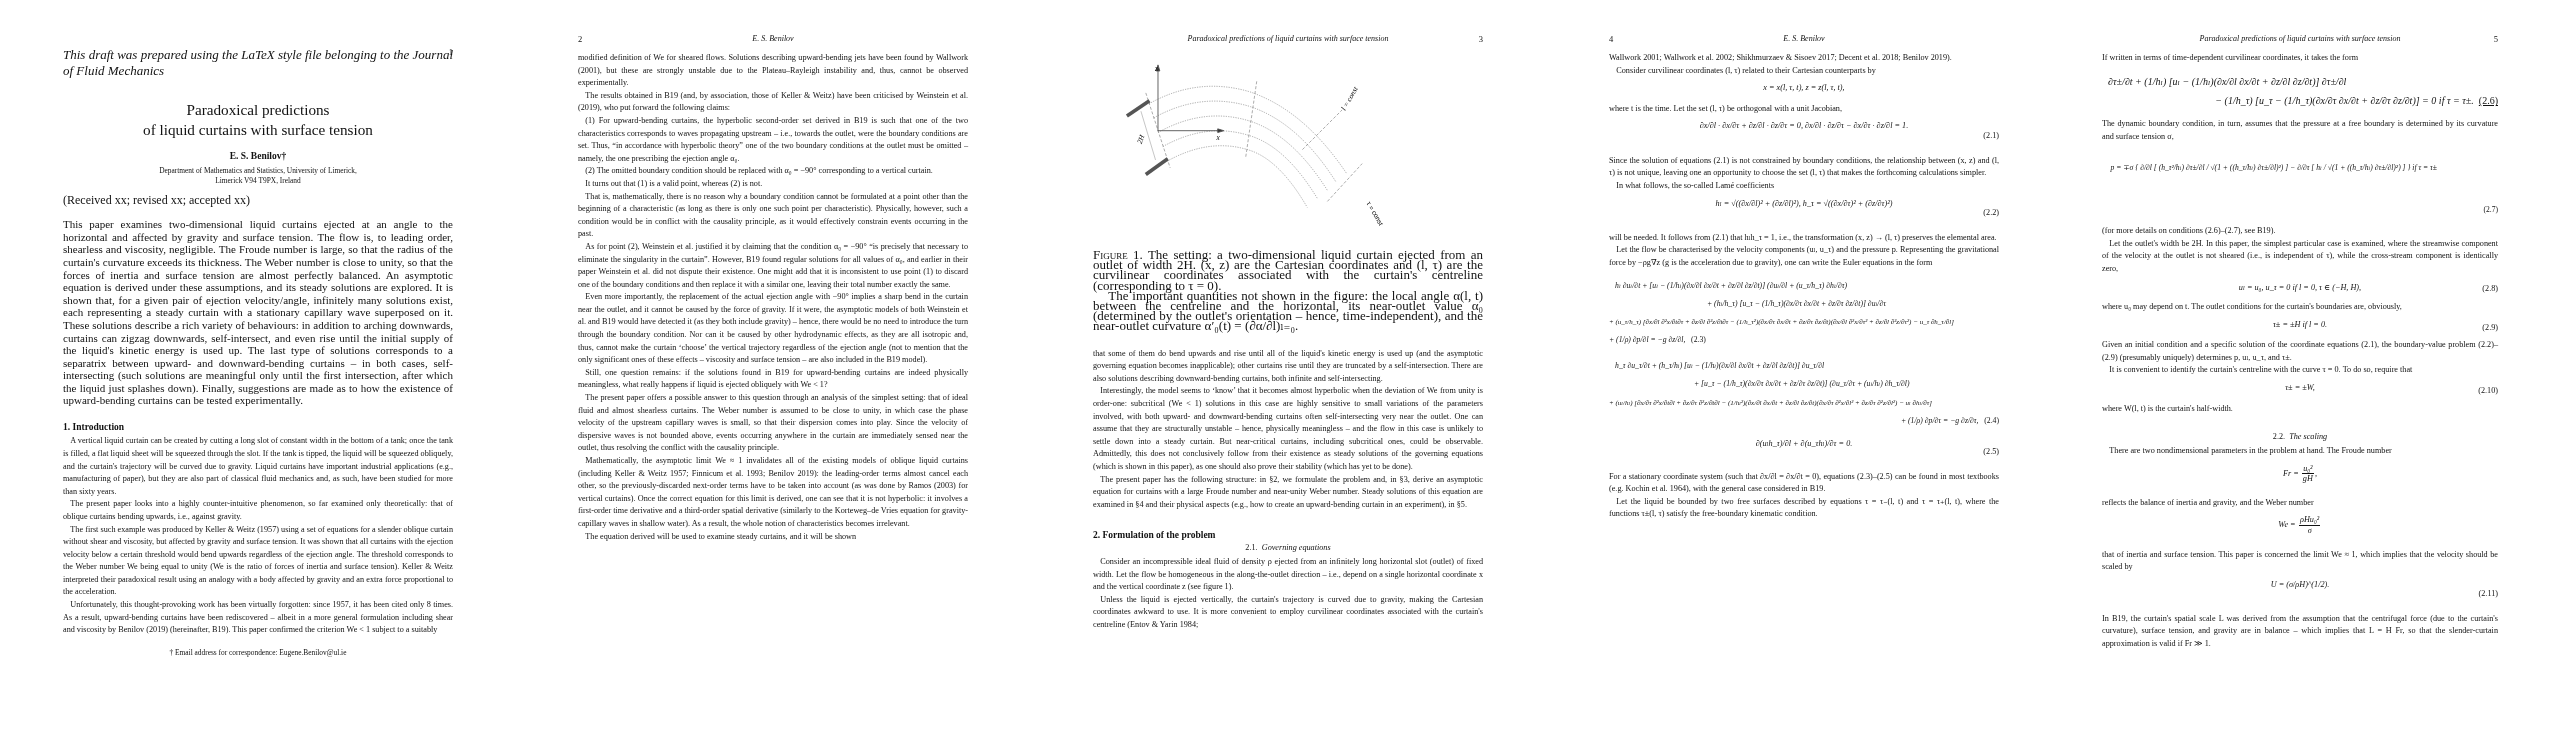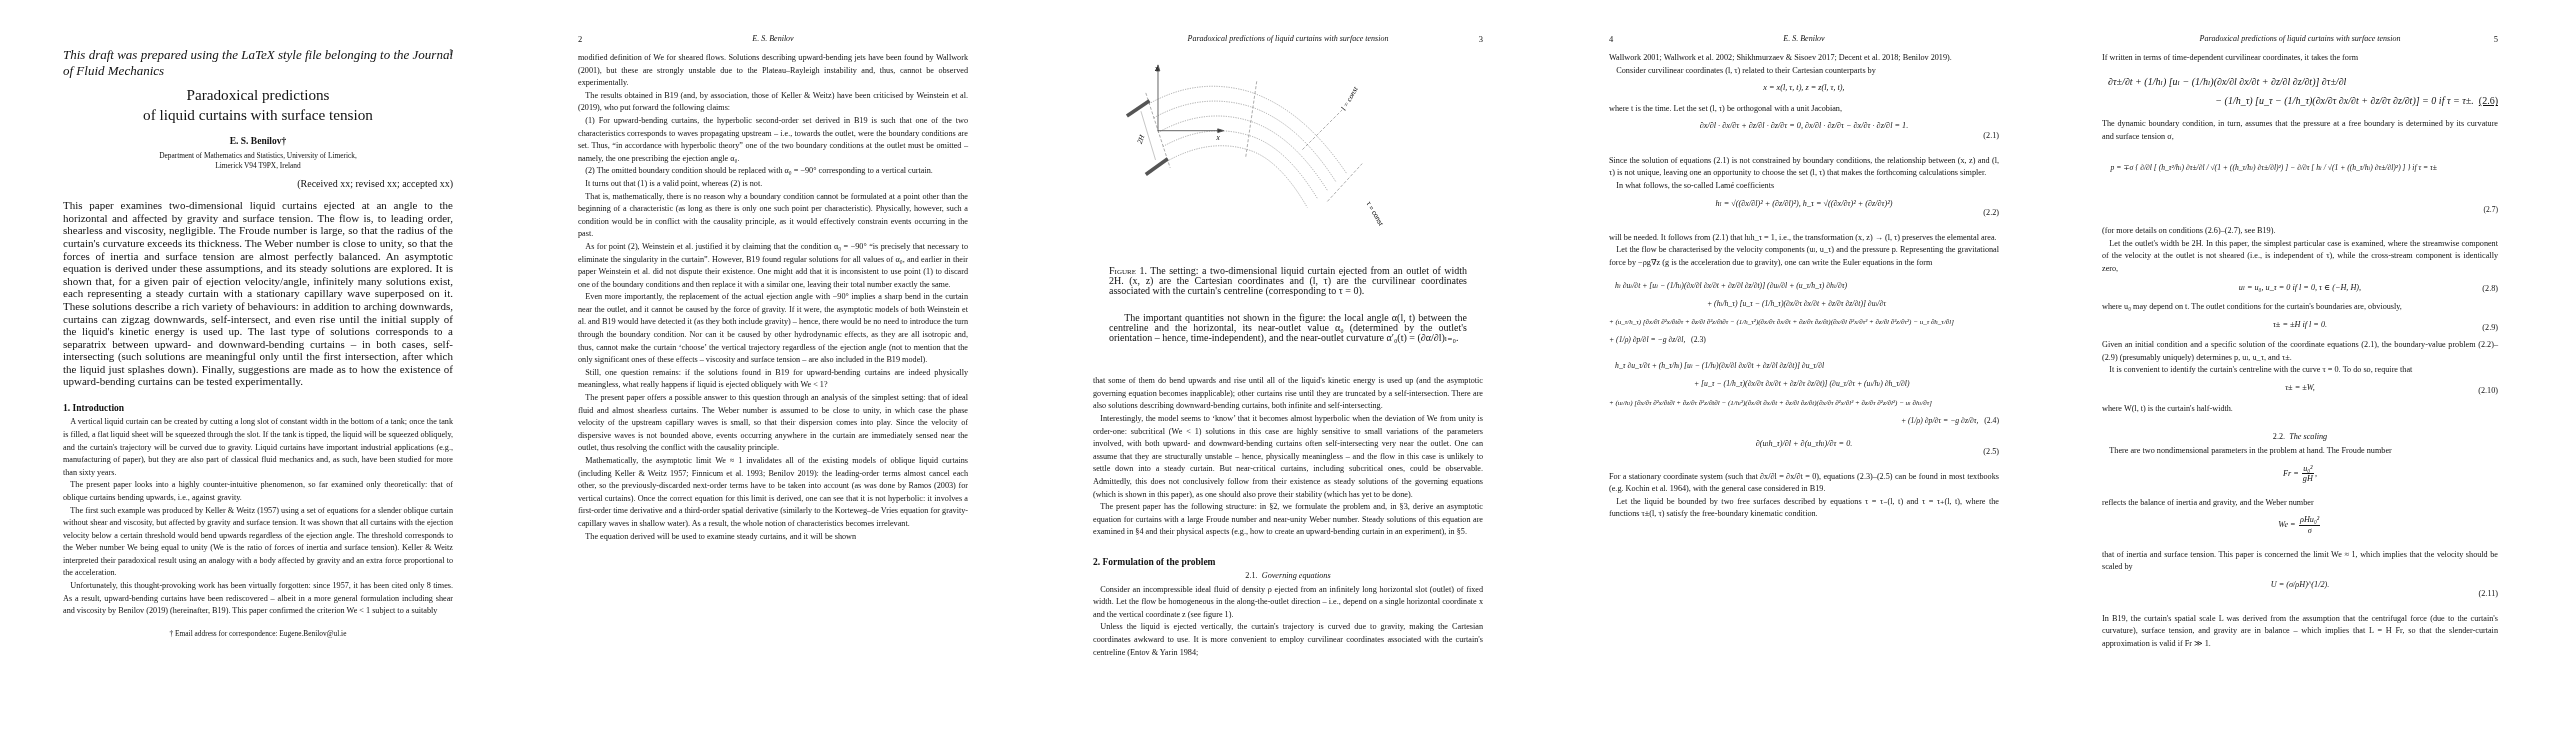--- a/index.html
+++ b/index.html
@@ -22,41 +22,41 @@
   .eq.tall { min-height: 27px; }
   .frac { display: inline-flex; flex-direction: column; vertical-align: middle; text-align: center; margin: 0 1.2px; }
   .frac > span:first-child { border-bottom: 0.6px solid #111; padding: 0 1.2px; }
   .frac > span { line-height: 9.8px; }
   .arxiv { position: absolute; left: 4.9px; top: 18.3px; width: 24.4px; height: 317px; }
   .arxiv span { position: absolute; left: 0; top: 0; transform-origin: left top; transform: translate(2.4px, 317px) rotate(-90deg);
                 white-space: nowrap; font-size: 20px; color: #8a8a8a; letter-spacing: 0.3px; }
   .title { text-align: center; font-size: 15.2px; line-height: 19.5px; margin: 0; }
   .author { text-align: center; font-weight: bold; font-size: 9.5px; margin-top: 12.2px; }
   .affil { text-align: center; font-size: 7.4px; line-height: 10px; margin-top: 4.9px; }
-  .recv { text-align: right; font-size: 10px; margin-top: 7.3px; }
+  .recv { text-align: left; font-size: 12px; margin-top: 7.3px; }
   .abstract { font-size: 11px; line-height: 12.6px; text-align: justify; margin: 9.8px 0 0 0; }
   .footnote { font-size: 7.4px; text-align: center; margin-top: 11px; }
-  .cap { font-size: 10px; line-height: 10.2px; text-align: justify; margin: 16px; }
+  .cap { font-size: 13px; line-height: 10.2px; text-align: justify; margin: 0; }
   .cap .fig-label { font-variant: small-caps; }
   .cap.ind2 { text-indent: 15.2px; }
   .fig { position: absolute; left: 0; top: 0; }
 </style>
 </head>
 <body>
 
 <div class="arxiv">
   <span>arXiv:2011.01828v2  [physics.flu-dyn]  28 Mar 2021</span>
 </div>
 
 <div class="page p1">
   <div class="runhead" style="top:47px;">
     <span style="position:absolute;left:0;font-size:13px;">This draft was prepared using the LaTeX style file belonging to the Journal of Fluid Mechanics</span>
     <span class="num" style="right:0;">1</span>
   </div>
-  <div class="col" style="top:85px;">
+  <div class="col" style="top:100px;">
     <p class="title">Paradoxical predictions</p>
     <p class="title">of liquid curtains with surface tension</p>
     <div class="author">E. S. Benilov†</div>
     <div class="affil">
       <div>Department of Mathematics and Statistics, University of Limerick,</div>
       <div>Limerick V94 T9PX, Ireland</div>
     </div>
     <div class="recv">(Received xx; revised xx; accepted xx)</div>
     <p class="abstract">This paper examines two-dimensional liquid curtains ejected at an angle to the horizontal and affected by gravity and surface tension. The flow is, to leading order, shearless and viscosity, negligible. The Froude number is large, so that the radius of the curtain's curvature exceeds its thickness. The Weber number is close to unity, so that the forces of inertia and surface tension are almost perfectly balanced. An asymptotic equation is derived under these assumptions, and its steady solutions are explored. It is shown that, for a given pair of ejection velocity/angle, infinitely many solutions exist, each representing a steady curtain with a stationary capillary wave superposed on it. These solutions describe a rich variety of behaviours: in addition to arching downwards, curtains can zigzag downwards, self-intersect, and even rise until the initial supply of the liquid's kinetic energy is used up. The last type of solutions corresponds to a separatrix between upward- and downward-bending curtains – in both cases, self-intersecting (such solutions are meaningful only until the first intersection, after which the liquid just splashes down). Finally, suggestions are made as to how the existence of upward-bending curtains can be tested experimentally.</p>
     <div class="sec">1.  Introduction</div>

